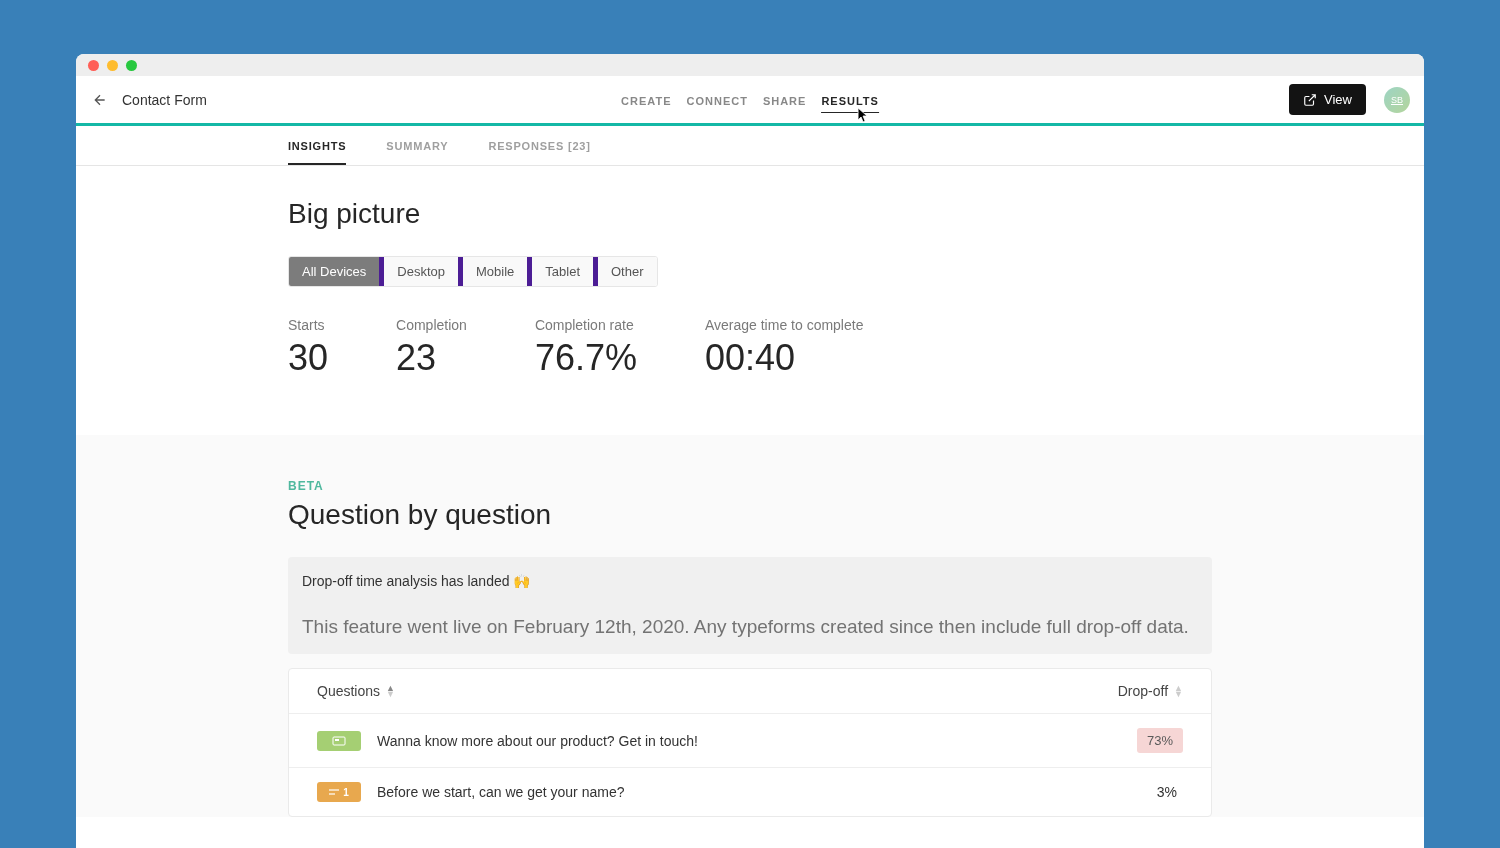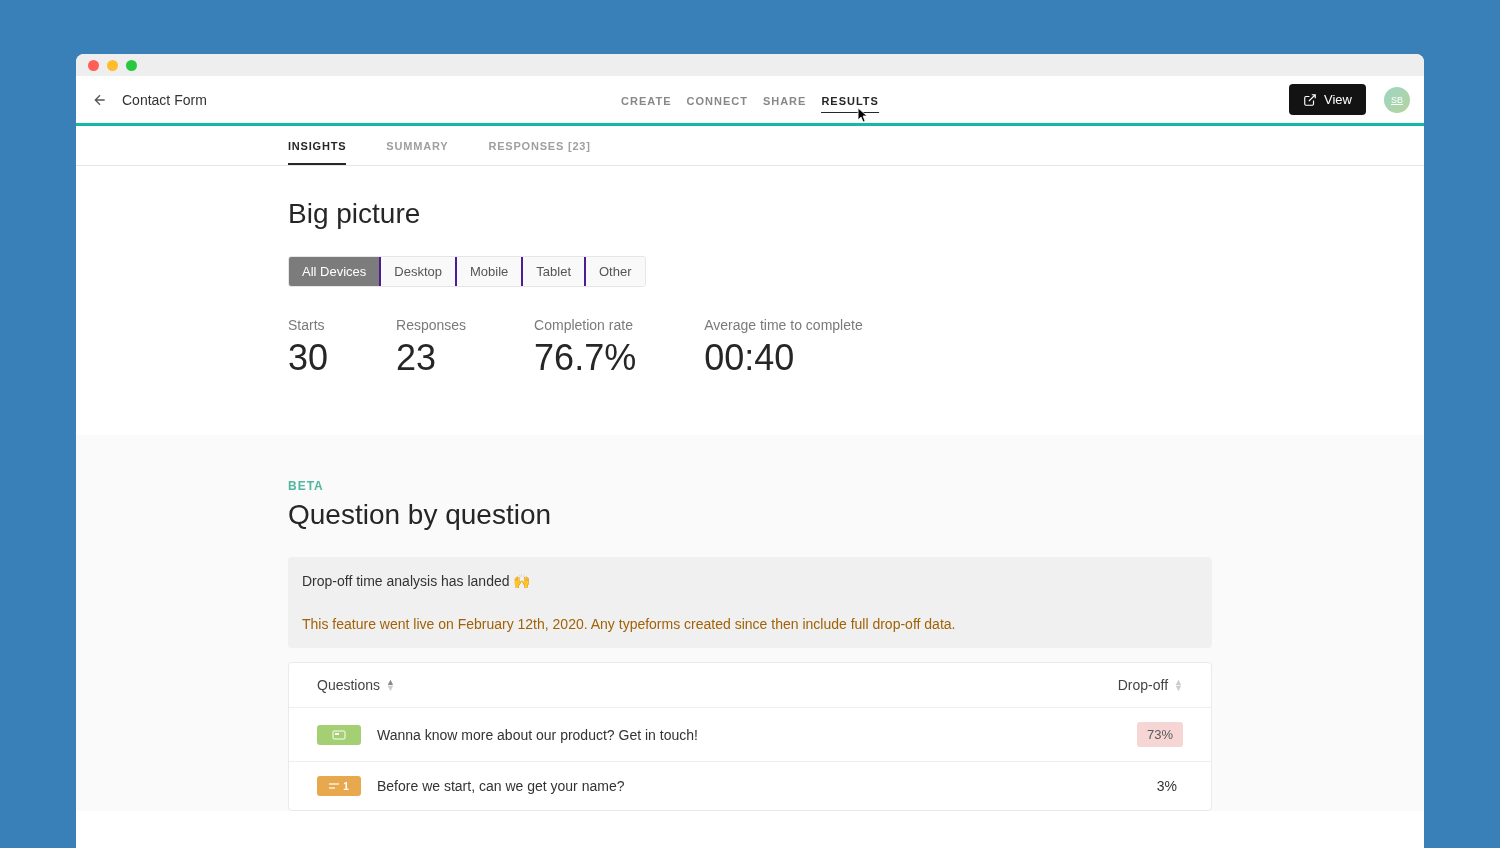--- a/index.html
+++ b/index.html
@@ -139,21 +139,21 @@
       border-radius: 3px;
       overflow: hidden;
       margin-bottom: 30px;
     }
     .device-pill {
       padding: 7px 13px;
       font-size: 13px;
       color: #555;
       background: #f9f9f9;
       cursor: pointer;
-      border-right: 2px solid #4c1d95;
+      border-right: 5px solid #4c1d95;
     }
     .device-pill:last-child { border-right: none; }
     .device-pill.active { background: #7c7c7c; color: #fff; }
 
     .stats-row { display: flex; gap: 68px; }
     .stat { display: flex; flex-direction: column; }
     .stat-label { font-size: 14px; color: #7a7a7a; margin-bottom: 4px; }
     .stat-value { font-size: 36px; font-weight: 300; color: #262626; }
 
     .section-qbq {
@@ -171,21 +171,21 @@
     }
 
     .notice {
       background: #f0f0f0;
       border-radius: 4px;
       padding: 16px 14px;
       margin-top: 26px;
       margin-bottom: 14px;
     }
     .notice-title { font-size: 14px; color: #333; margin-bottom: 4px; font-weight: 500; }
-    .notice-body { font-size: 14px; color: #a16207; margin-top: 27px; }
+    .notice-body { font-size: 19px; color: #737373; margin-top: 27px; }
 
     .qtable {
       background: #fff;
       border: 1px solid #eaeaea;
       border-radius: 4px;
     }
     .qtable-head {
       display: flex;
       align-items: center;
       padding: 14px 28px;
@@ -290,21 +290,21 @@
         <span class="device-pill">Tablet</span>
         <span class="device-pill">Other</span>
       </div>
 
       <div class="stats-row">
         <div class="stat">
           <span class="stat-label">Starts</span>
           <span class="stat-value">30</span>
         </div>
         <div class="stat">
-          <span class="stat-label">Responses</span>
+          <span class="stat-label">Completion</span>
           <span class="stat-value">23</span>
         </div>
         <div class="stat">
           <span class="stat-label">Completion rate</span>
           <span class="stat-value">76.7%</span>
         </div>
         <div class="stat">
           <span class="stat-label">Average time to complete</span>
           <span class="stat-value">00:40</span>
         </div>

